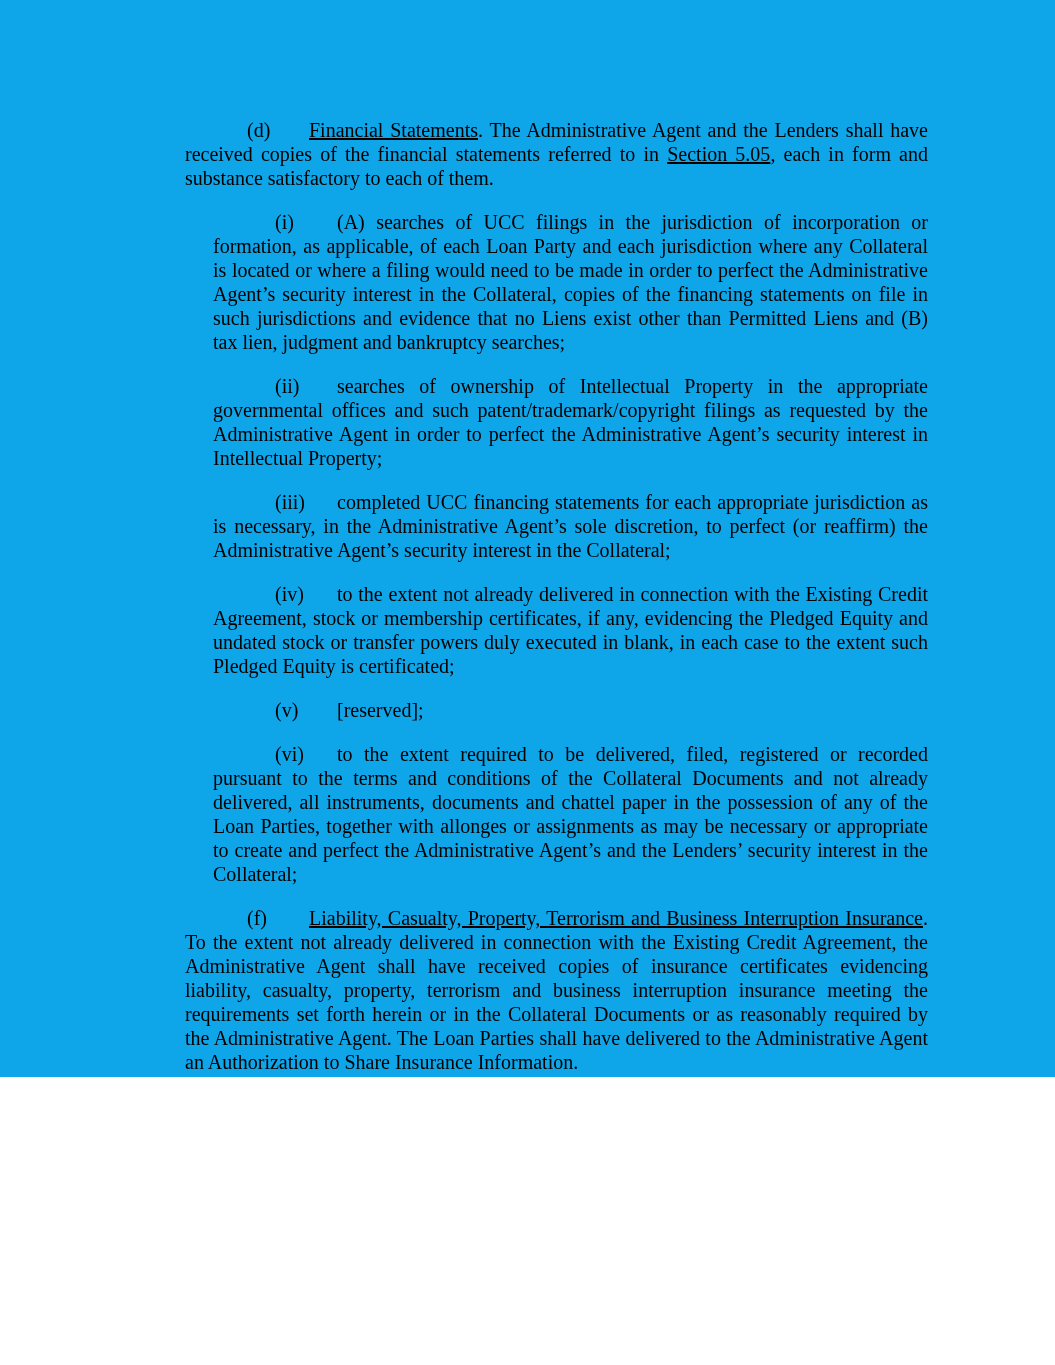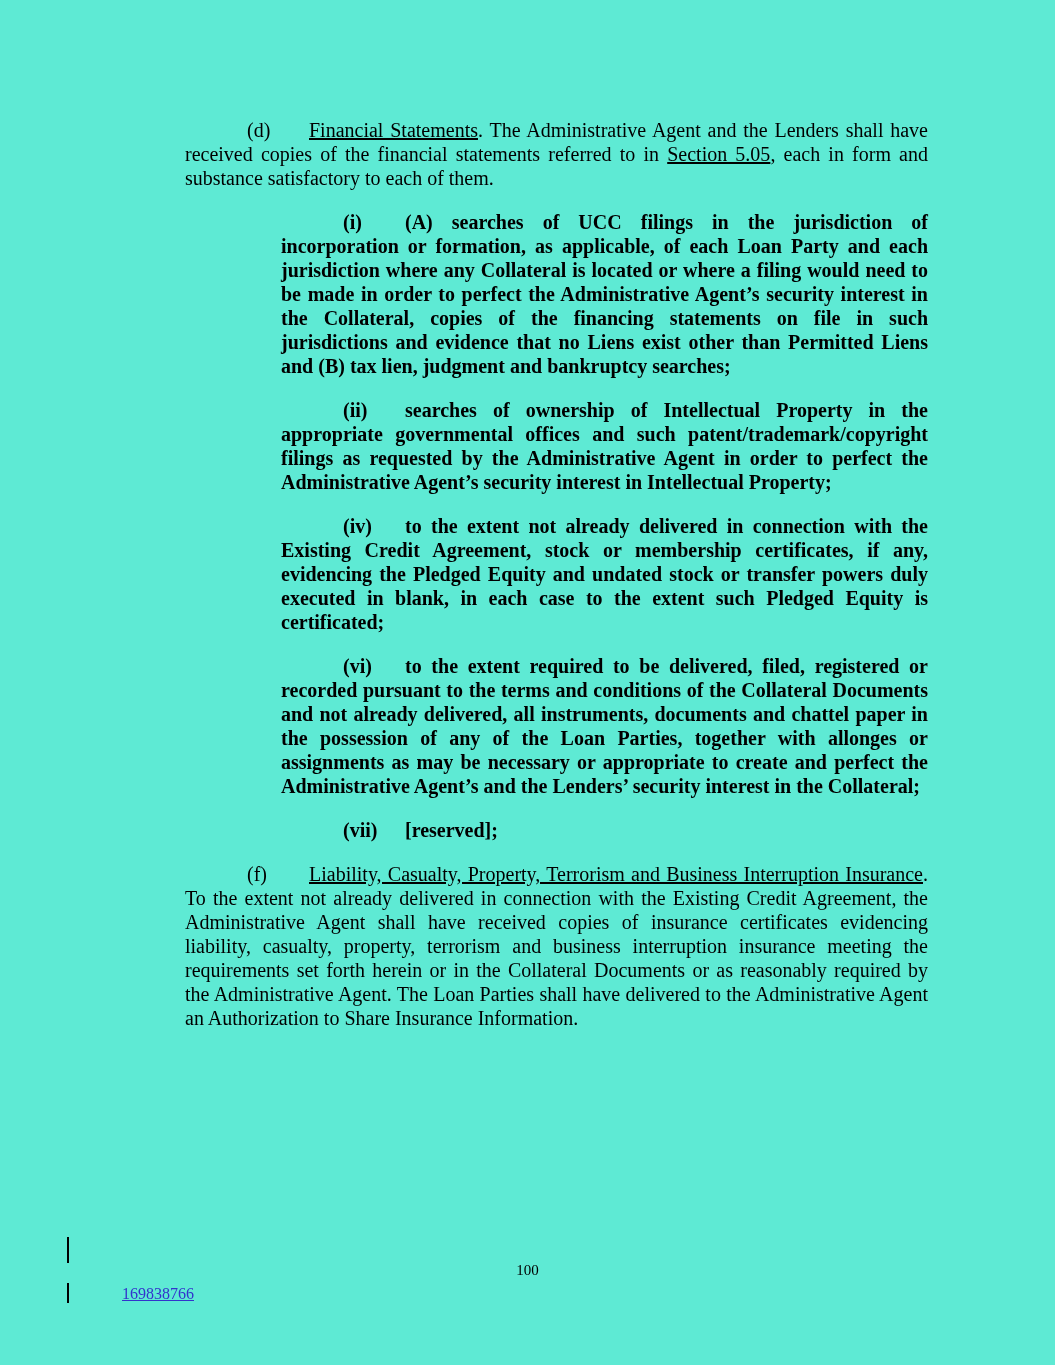--- a/index.html
+++ b/index.html
@@ -3,42 +3,41 @@
 <meta charset="utf-8">
 <style>
   html, body {
     margin: 0;
     padding: 0;
     background: #ffffff;
   }
   .page {
     position: relative;
     width: 1055px;
-    height: 1365px;
-    background: #5eead4;
+    height: 1077px;
+    background: #0ea5e9;
     font-family: "Liberation Serif", serif;
     color: #000000;
     overflow: hidden;
   }
   .doc-body {
     position: absolute;
     left: 185px;
     top: 118px;
     width: 743px;
   }
   .para {
     margin: 0 0 20px 0;
     font-size: 20px;
     line-height: 24px;
     text-align: justify;
     text-indent: 62px;
   }
   .para.sub {
-    margin-left: 96px;
-    font-weight: bold;
+    margin-left: 28px;
   }
   .para-label {
     display: inline-block;
     width: 62px;
     text-indent: 0;
   }
   .seg.u {
     text-decoration: underline;
   }
   .page-number {
@@ -71,23 +70,24 @@
 </style>
 </head>
 <body>
 
 <div class="page">
 
   <div class="doc-body">
       <p class="para main"><span class="para-label">(d)</span><span class="seg u">Financial Statements</span><span class="seg">. The Administrative Agent and the Lenders shall have received copies of the financial statements referred to in </span><span class="seg u">Section 5.05</span><span class="seg">, each in form and substance satisfactory to each of them.</span></p>
       <p class="para sub"><span class="para-label">(i)</span><span class="seg">(A) searches of UCC filings in the jurisdiction of incorporation or formation, as applicable, of each Loan Party and each jurisdiction where any Collateral is located or where a filing would need to be made in order to perfect the Administrative Agent’s security interest in the Collateral, copies of the financing statements on file in such jurisdictions and evidence that no Liens exist other than Permitted Liens and (B) tax lien, judgment and bankruptcy searches;</span></p>
       <p class="para sub"><span class="para-label">(ii)</span><span class="seg">searches of ownership of Intellectual Property in the appropriate governmental offices and such patent/trademark/copyright filings as requested by the Administrative Agent in order to perfect the Administrative Agent’s security interest in Intellectual Property;</span></p>
+      <p class="para sub"><span class="para-label">(iii)</span><span class="seg">completed UCC financing statements for each appropriate jurisdiction as is necessary, in the Administrative Agent’s sole discretion, to perfect (or reaffirm) the Administrative Agent’s security interest in the Collateral;</span></p>
       <p class="para sub"><span class="para-label">(iv)</span><span class="seg">to the extent not already delivered in connection with the Existing Credit Agreement, stock or membership certificates, if any, evidencing the Pledged Equity and undated stock or transfer powers duly executed in blank, in each case to the extent such Pledged Equity is certificated;</span></p>
+      <p class="para sub"><span class="para-label">(v)</span><span class="seg">[reserved];</span></p>
       <p class="para sub"><span class="para-label">(vi)</span><span class="seg">to the extent required to be delivered, filed, registered or recorded pursuant to the terms and conditions of the Collateral Documents and not already delivered, all instruments, documents and chattel paper in the possession of any of the Loan Parties, together with allonges or assignments as may be necessary or appropriate to create and perfect the Administrative Agent’s and the Lenders’ security interest in the Collateral;</span></p>
-      <p class="para sub"><span class="para-label">(vii)</span><span class="seg">[reserved];</span></p>
       <p class="para main"><span class="para-label">(f)</span><span class="seg u">Liability, Casualty, Property, Terrorism and Business Interruption Insurance</span><span class="seg">. To the extent not already delivered in connection with the Existing Credit Agreement, the Administrative Agent shall have received copies of insurance certificates evidencing liability, casualty, property, terrorism and business interruption insurance meeting the requirements set forth herein or in the Collateral Documents or as reasonably required by the Administrative Agent. The Loan Parties shall have delivered to the Administrative Agent an Authorization to Share Insurance Information.</span></p>
     </div>
 
   <div class="change-bar bar-1"></div>
   <div class="change-bar bar-2"></div>
 
   <div class="page-number">100</div>
 
   <span class="doc-id-link">169838766</span>
 

